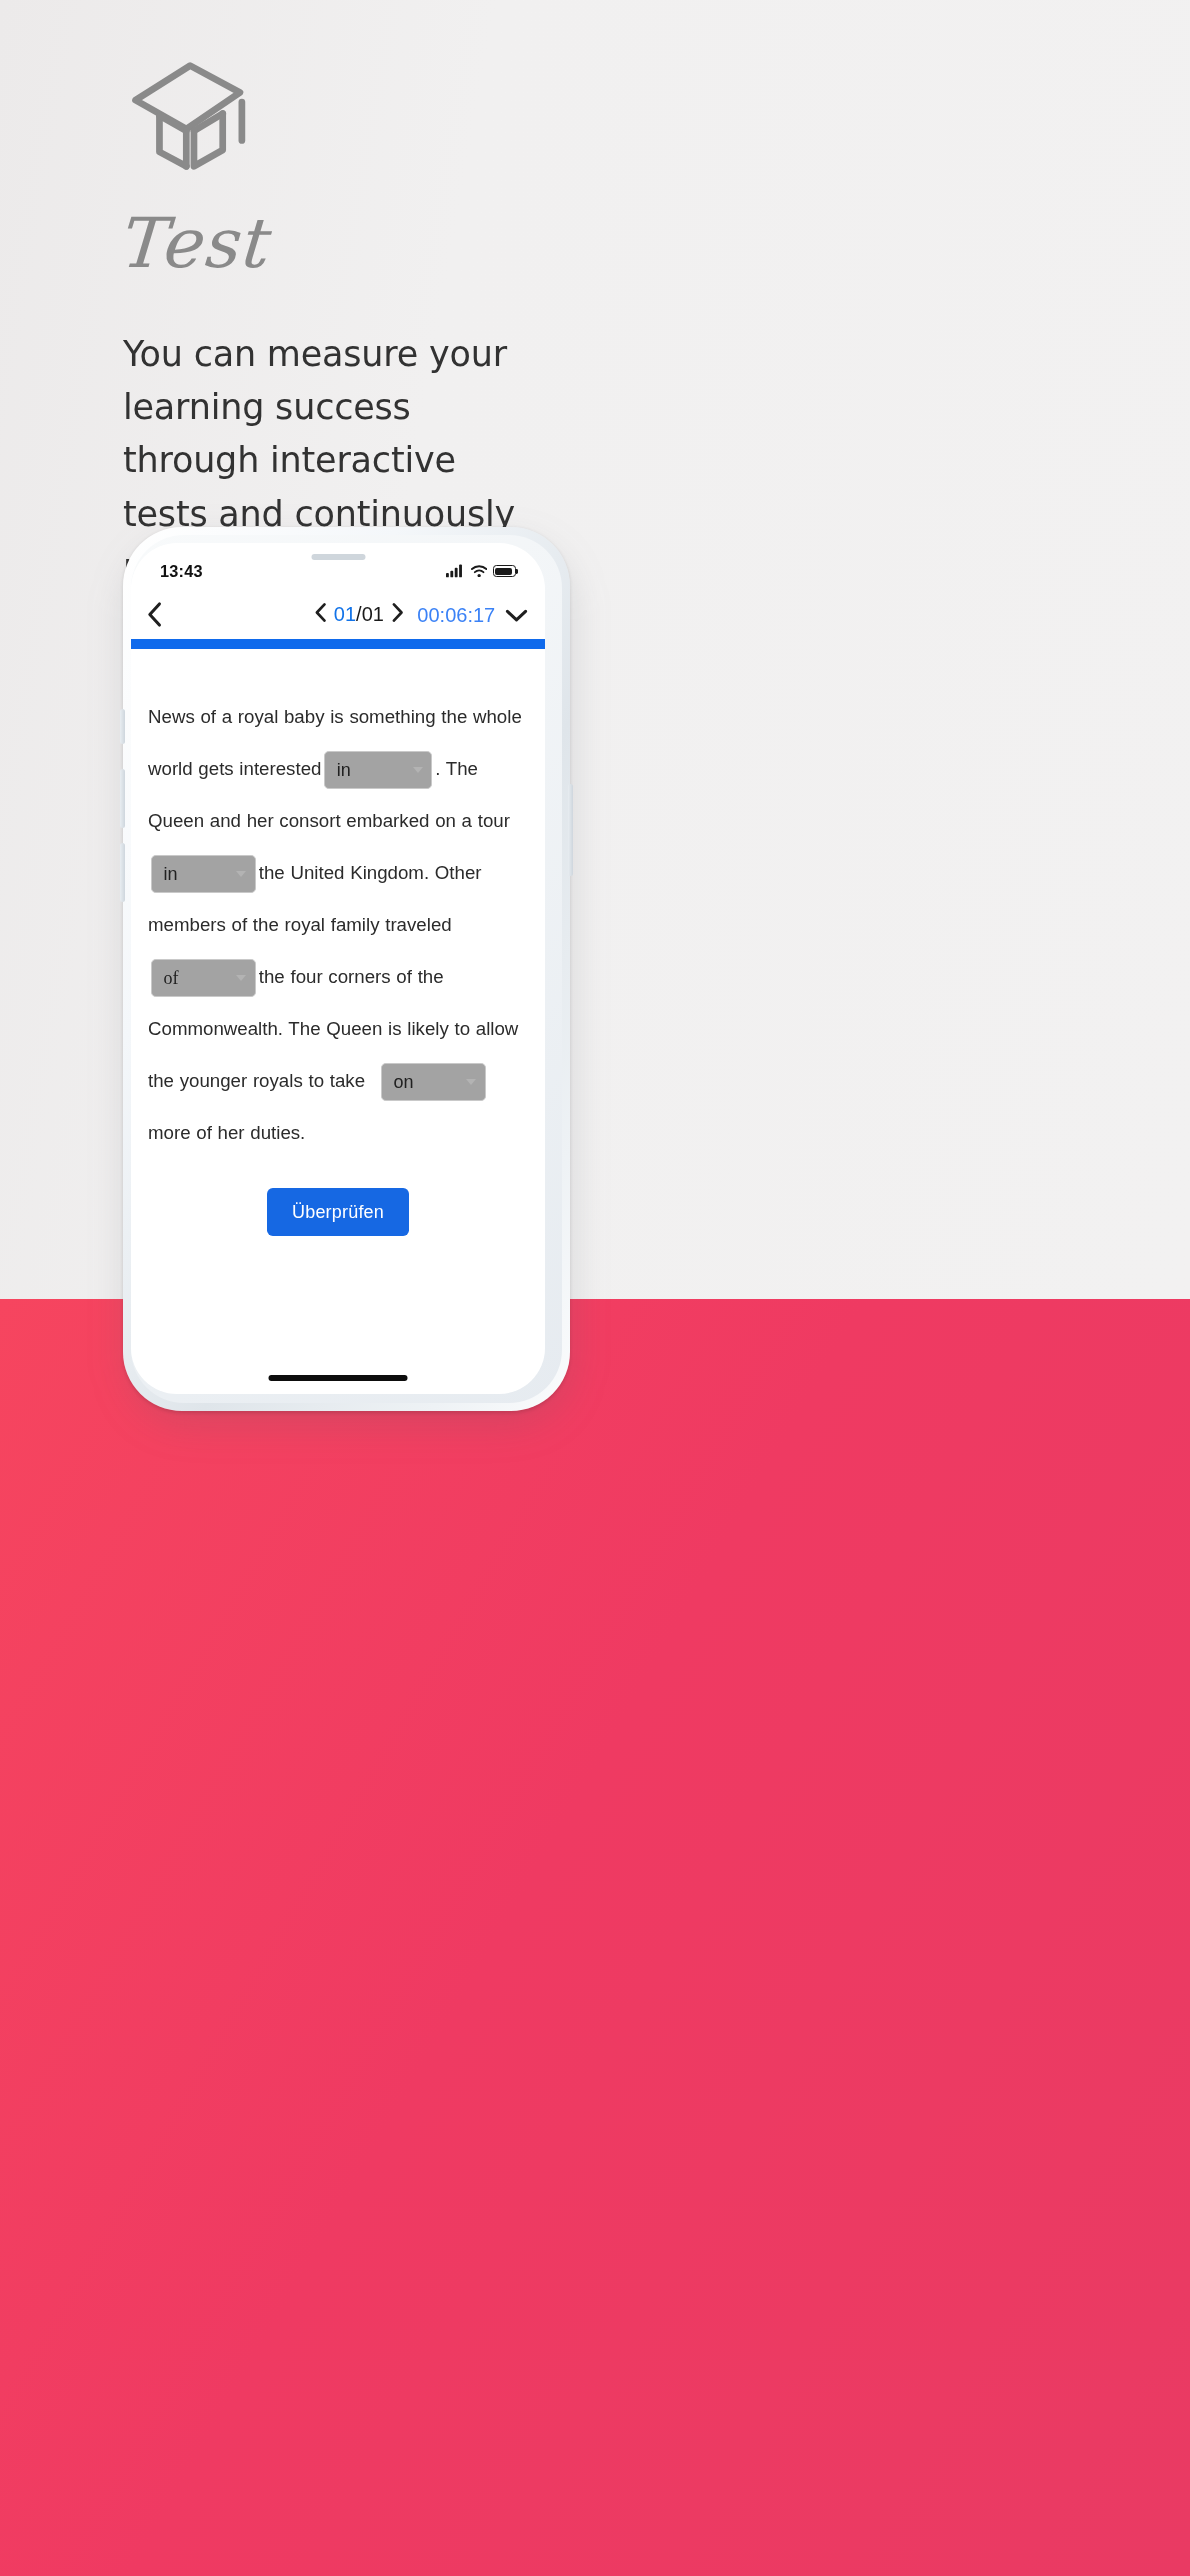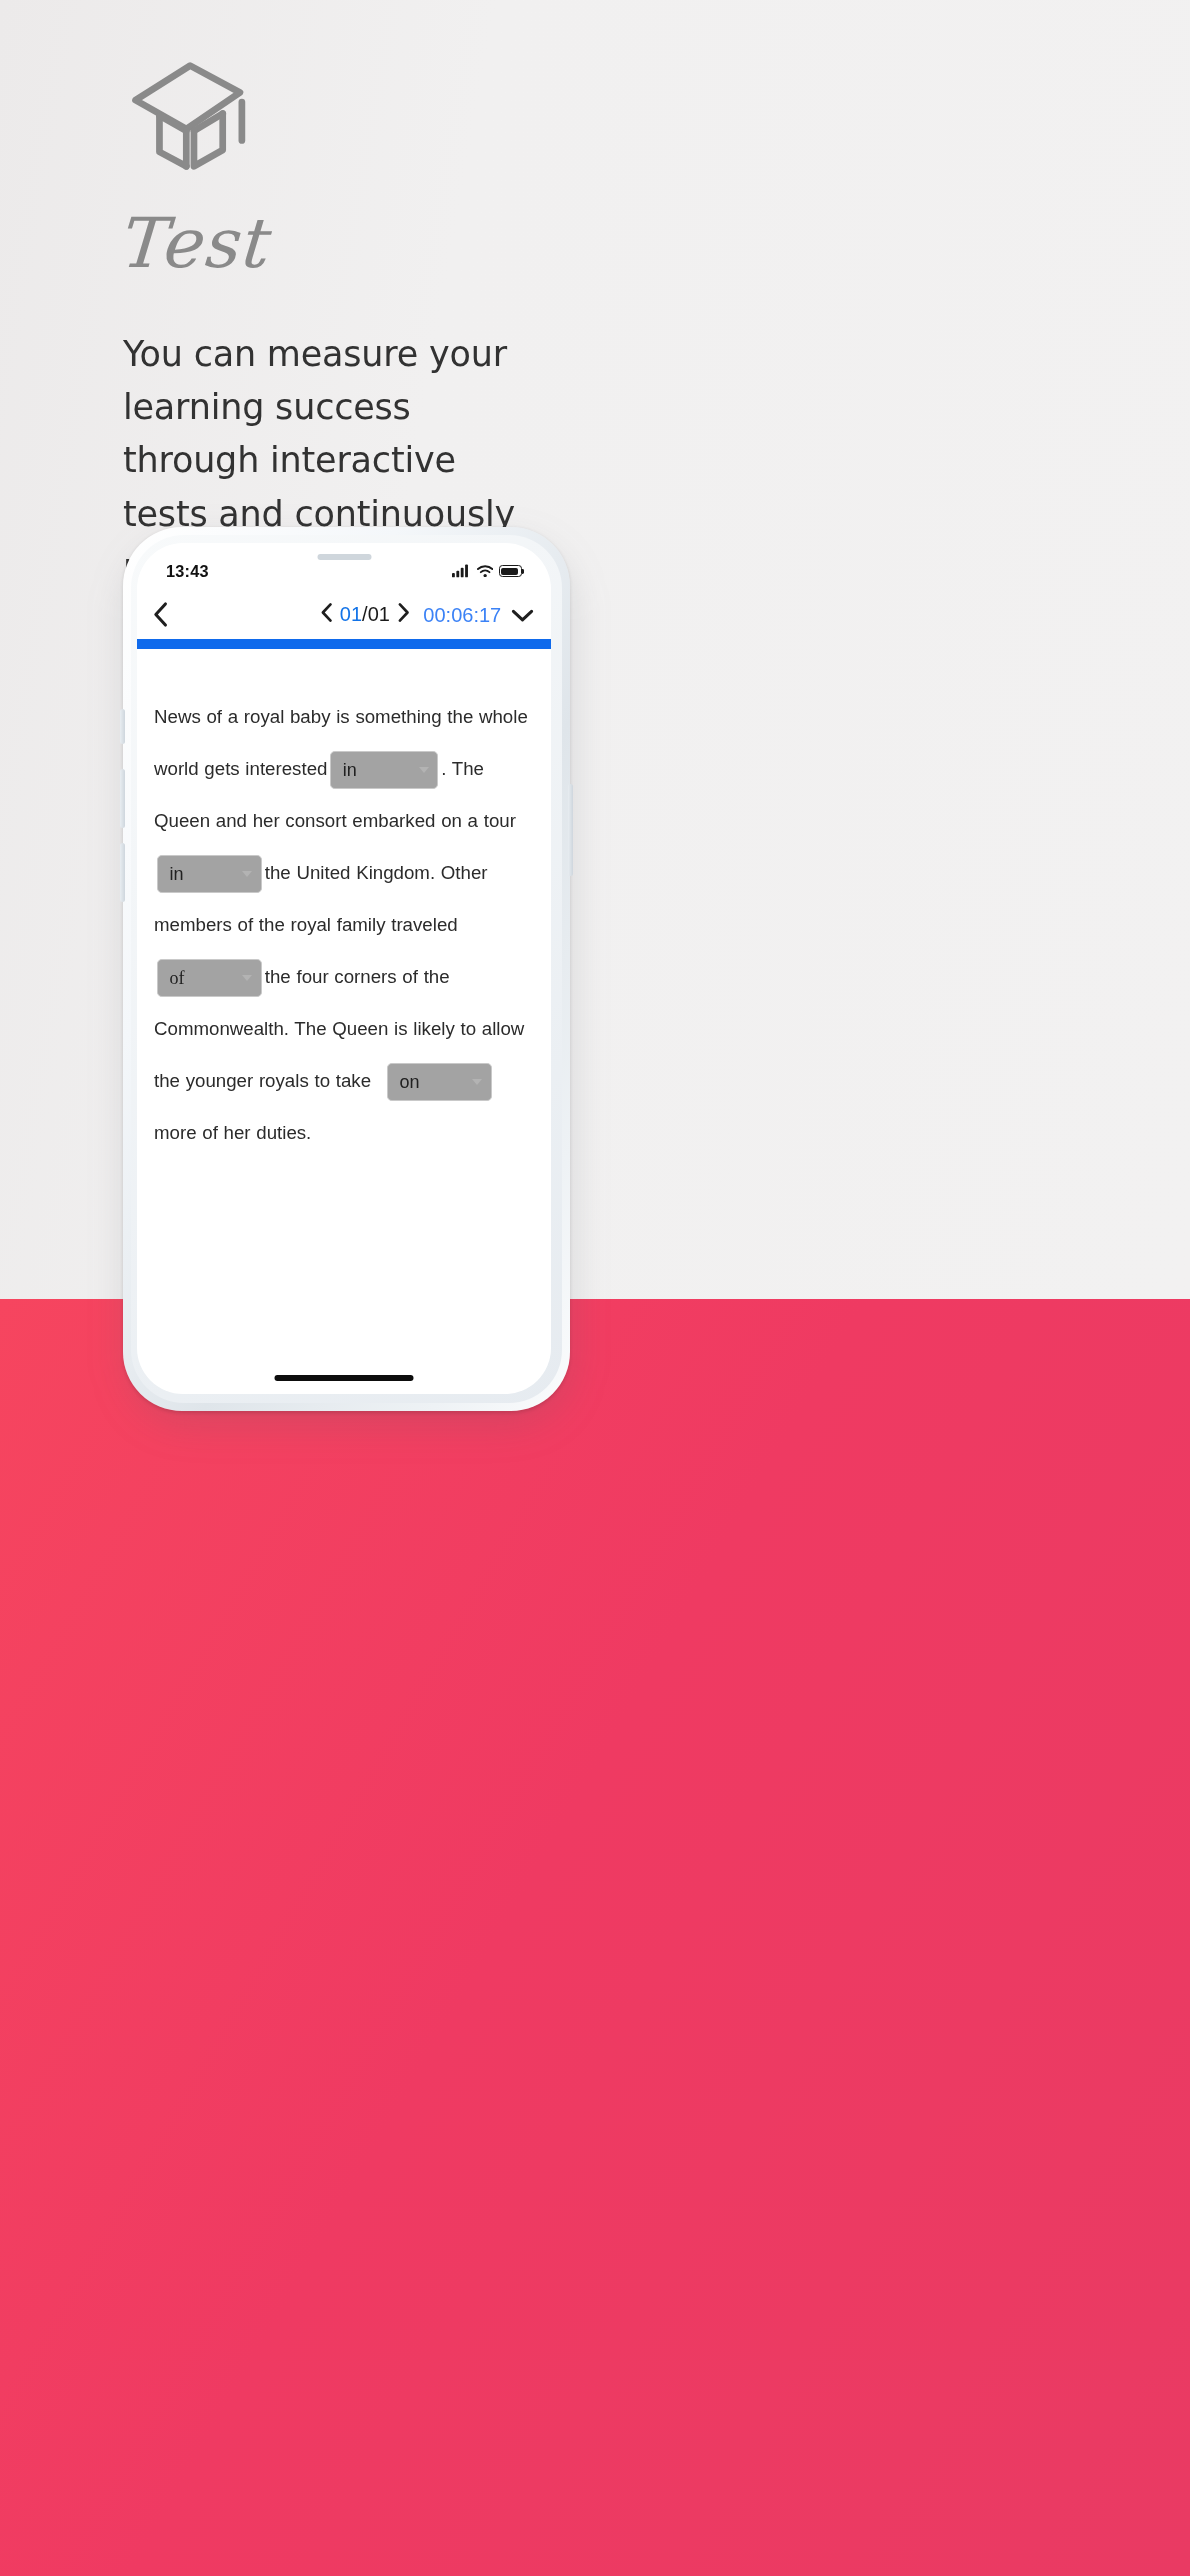--- a/index.html
+++ b/index.html
@@ -74,21 +74,21 @@
     background: linear-gradient(118deg,#ffffff 0%,#f4f7fa 30%,#dfe5ea 60%,#eef2f5 85%, #fbfcfd 100%);
     box-shadow: 0 1.9px 3.8px rgba(0,0,0,0.12);
   }
   .phone-inner-ring {
     position:absolute; left: 7.7px; top: 7.7px;
     width: 431px; height: 868px;
     border-radius: 53px;
     background: linear-gradient(140deg,#f8fafb,#e6ebf0);
   }
   .screen {
-    position: absolute; left: 14px; top: 16.3px;
+    position: absolute; left: 8px; top: 16.3px;
     width: 414px; height: 851px;
     border-radius: 46px;
     background: #ffffff;
     overflow: hidden;
   }
   .notch {
     position: absolute; left: 50%; transform: translateX(-50%);
     top: 0; width: 171px; height: 29px;
     background: #fff;
     border-bottom-left-radius: 21px;
@@ -317,20 +317,23 @@
                 <span>in</span>
                 <span class="caret"></span>
               </span><span>the United Kingdom. Other members of the royal family traveled</span><span class="sel sel-w3">
                 <span>of</span>
                 <span class="caret"></span>
               </span><span>the four corners of the Commonwealth. The Queen is likely to allow the younger royals to take</span><span class="sel sel-w4">
                 <span>on</span>
                 <span class="caret"></span>
               </span><span>more of her duties.</span></div>
 
+          <div class="check-wrap">
+            <button class="check-btn">Überprüfen</button>
+          </div>
         </div>
 
         <div class="home-indicator"></div>
       </div>
     </div>
   </div>
 </div>
 
 
 </body></html>

